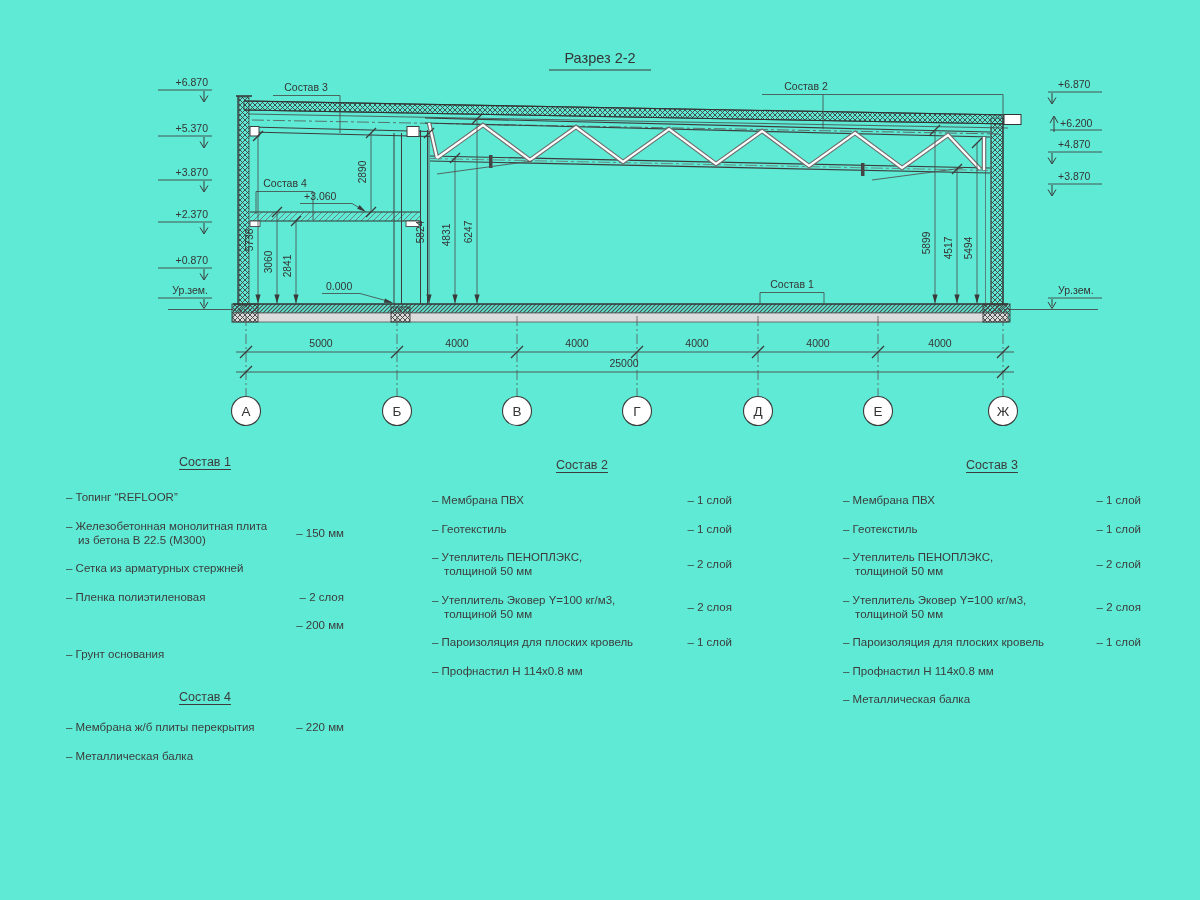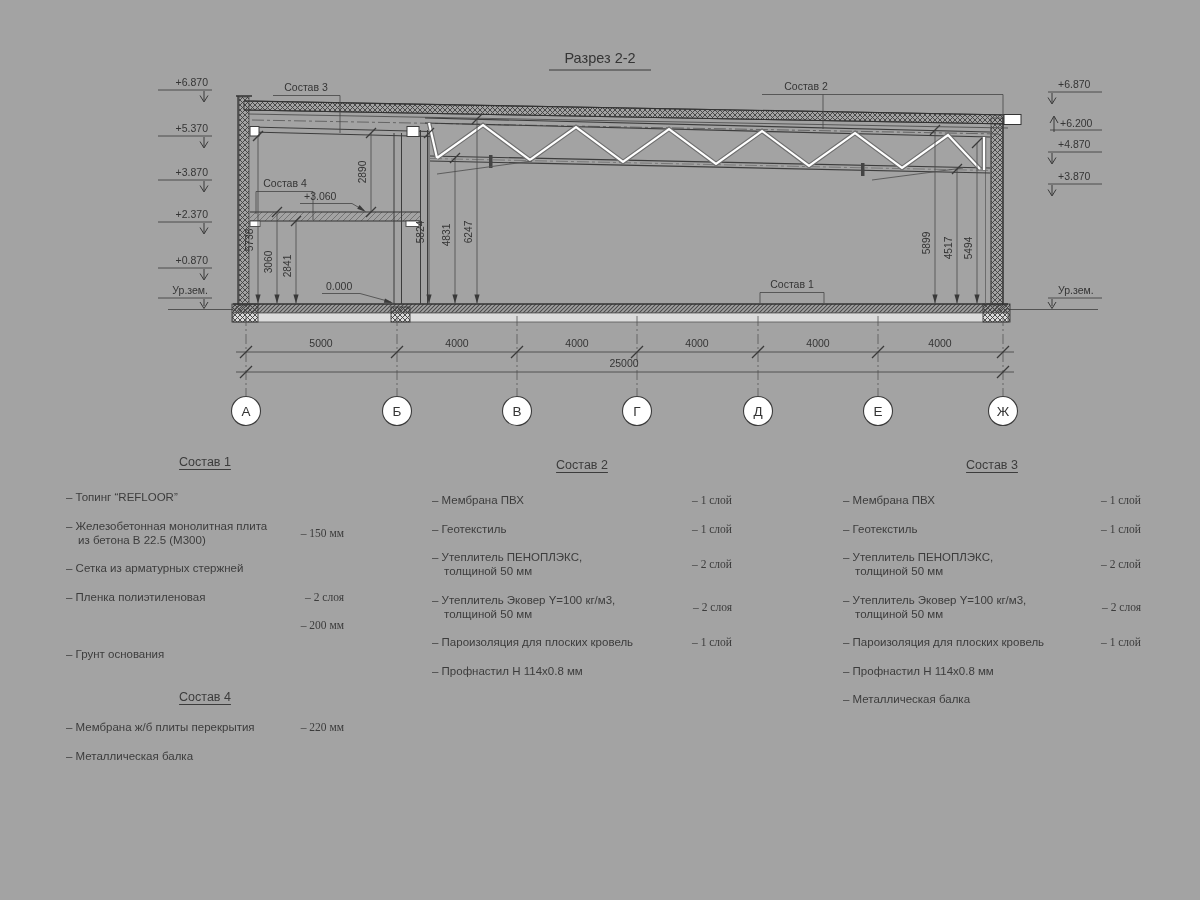--- a/index.html
+++ b/index.html
@@ -1,25 +1,25 @@
 <!DOCTYPE html>
 <html><head>
 <meta charset="utf-8">
 <style>
   html,body{margin:0;padding:0;background:#fff;}
-  #canvas{position:relative;width:1200px;height:900px;background:#a3a3a3;overflow:hidden;
+  #canvas{position:relative;width:1200px;height:900px;background:#5eead4;overflow:hidden;
           font-family:"Liberation Sans",sans-serif;color:#3a3a3a;}
   svg text{font-family:"Liberation Sans",sans-serif;fill:#353535;}
   .dwg{position:absolute;left:0;top:0;}
   .col{position:absolute;font-size:11.5px;line-height:14px;color:#3c3c3c;}
   .col-header{font-size:12.5px;text-decoration:underline;text-align:center;
               text-underline-offset:3px;margin-bottom:21px;}
   .item{display:flex;align-items:center;margin-bottom:14.5px;}
   .item-text{white-space:pre-line;padding-left:12px;text-indent:-12px;}
-  .item-value{margin-left:auto;white-space:nowrap;padding-left:8px;font-family:Liberation Serif, serif;}
+  .item-value{margin-left:auto;white-space:nowrap;padding-left:8px;}
   .gap-top{margin-top:8px;}
 </style>
 </head>
 <body>
 
 <div id="canvas">
 
 <svg class="dwg" width="1200" height="450" viewBox="0 0 1200 450">
   <defs>
     <pattern id="net" width="5" height="5" patternUnits="userSpaceOnUse">

